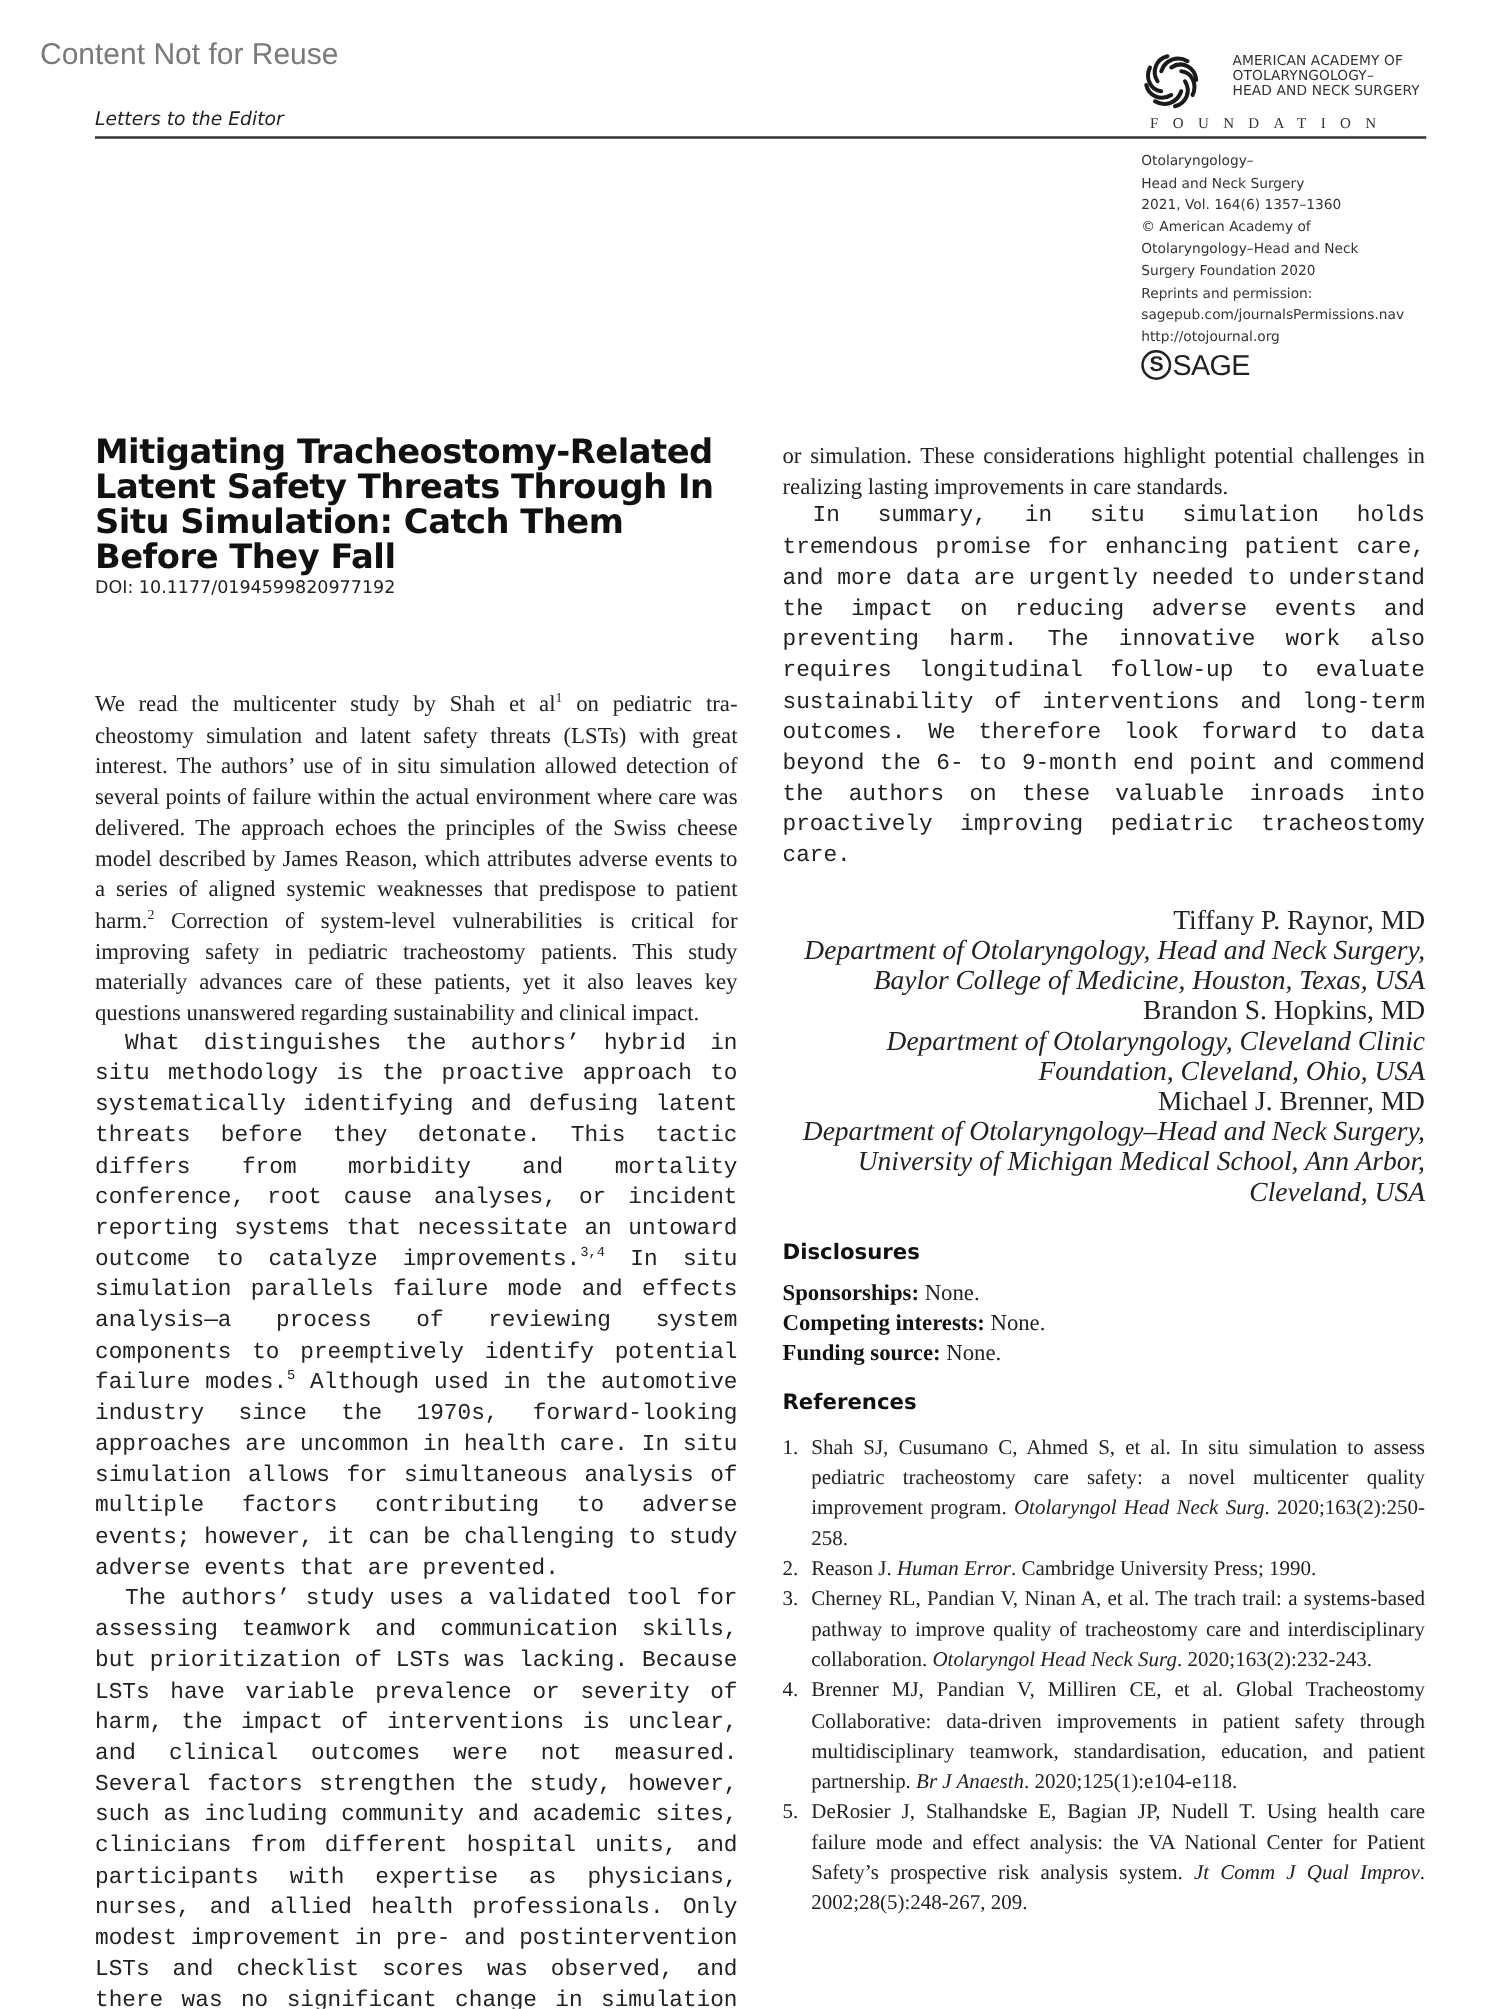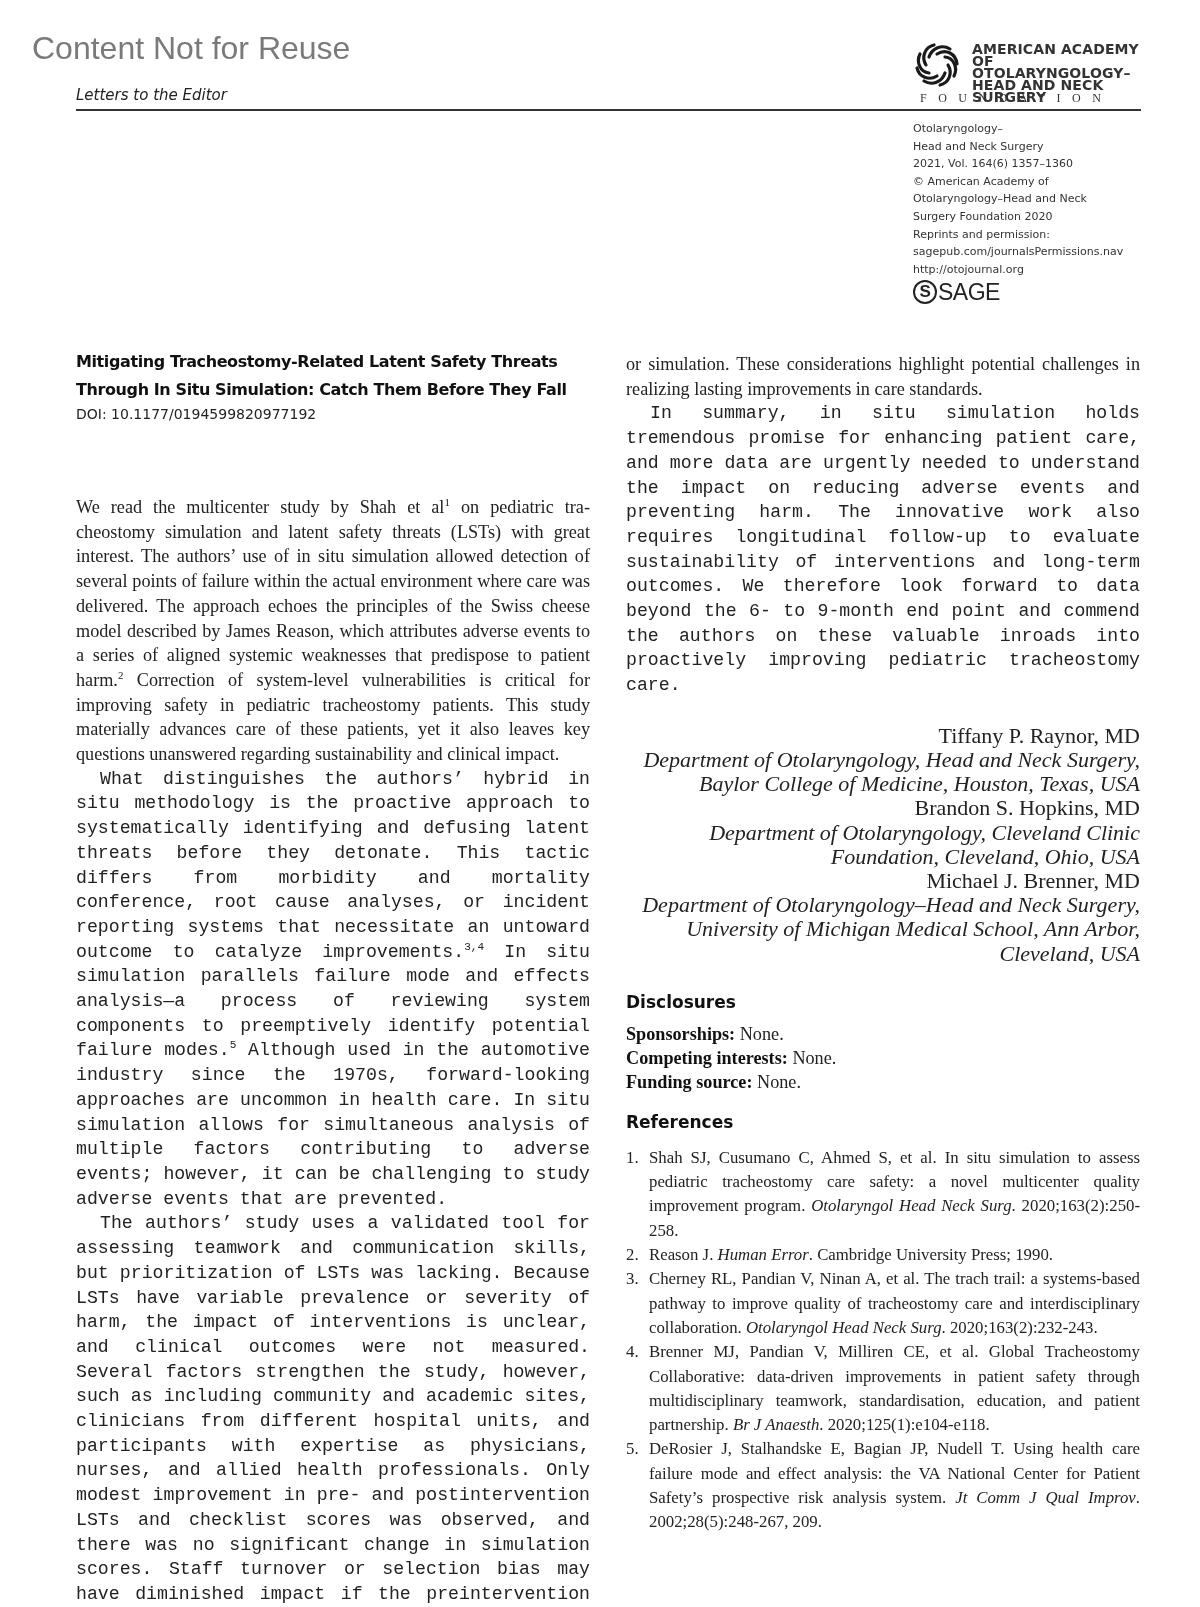--- a/index.html
+++ b/index.html
@@ -1,30 +1,30 @@
 <!DOCTYPE html>
 <html><head>
 <meta charset="utf-8">
 <style>
   html, body { margin: 0; padding: 0; background: #ffffff; }
   body { width: 1200px; height: 1607px; position: relative; overflow: hidden; color: #1a1a1a; }
-  .watermark { position: absolute; left: 32px; top: 30px; font-family: "Liberation Sans", sans-serif; font-size: 32px; color: #7a7a7a; text-align: center; }
+  .watermark { position: absolute; left: 32px; top: 30px; font-family: "Liberation Sans", sans-serif; font-size: 24px; color: #7a7a7a; text-align: center; }
   .running-head { position: absolute; left: 76px; top: 86px; font-family: "DejaVu Sans", sans-serif; font-style: italic; font-size: 15px; color: #222; }
   .rule { position: absolute; left: 76px; top: 109px; width: 1065px; height: 2px; background: #333; }
   .logo { position: absolute; left: 912px; top: 38px; width: 230px; height: 70px; }
   .logo-mark { position: absolute; left: 0; top: 2px; width: 50px; height: 50px; }
-  .logo-text { position: absolute; left: 60px; top: 5px; font-family: "DejaVu Sans", sans-serif; font-size: 14px; line-height: 12px; color: #333; font-weight: bold; letter-spacing: 0.1px; }
+  .logo-text { position: absolute; left: 74px; top: 5px; font-family: "DejaVu Sans", sans-serif; font-size: 11px; line-height: 12px; color: #333; font-weight: normal; letter-spacing: 0.1px; }
   .logo-foundation { position: absolute; left: 8px; top: 53px; font-family: Liberation Serif, serif; font-size: 12px; letter-spacing: 11.5px; color: #333; }
   .journal-meta { position: absolute; left: 913px; top: 120px; font-family: "DejaVu Sans", sans-serif; font-size: 11px; line-height: 17.6px; color: #333; }
   .journal-meta div { white-space: nowrap; }
   .sage { font-family: "Liberation Sans", sans-serif; font-size: 23px; color: #222; margin-top: 2px; display: flex; align-items: center; letter-spacing: -0.5px; }
   .sage .s-circle { display: inline-block; width: 20px; height: 20px; border: 2px solid #222; border-radius: 50%; font-size: 17px; line-height: 20px; text-align: center; font-weight: bold; margin-right: 1px; box-sizing: content-box; }
   .col-left { position: absolute; left: 76px; top: 348px; width: 514px; }
   .col-right { position: absolute; left: 626px; top: 352px; width: 514px; }
-  .title { font-family: "DejaVu Sans", sans-serif; font-weight: bold; font-size: 16px; line-height: 28px; color: #111; margin: 0; letter-spacing: -0.4px; }
+  .title { font-family: "DejaVu Sans", sans-serif; font-weight: bold; font-size: 27px; line-height: 28px; color: #111; margin: 0; letter-spacing: -0.4px; }
   .doi { font-family: "DejaVu Sans", sans-serif; font-size: 14px; color: #222; margin-top: 2px; }
   .body-text { font-family: "Liberation Serif", serif; font-size: 18.2px; line-height: 24.7px; text-align: justify; color: #222; margin: 0; hyphens: manual; }
   .body-text.indent { text-indent: 24px; font-family: Liberation Mono, monospace; }
   .first-para { margin-top: 73px; }
   sup { font-size: 11px; line-height: 0; vertical-align: super; }
   .signatures { margin-top: 26px; text-align: right; font-family: "Liberation Serif", serif; font-size: 22px; line-height: 24.2px; color: #222; }
   .signatures .aff { font-style: italic; }
   .section-head { font-family: "DejaVu Sans", sans-serif; font-weight: bold; font-size: 17px; color: #111; margin: 0; }
   .disclosures-head { margin-top: 26px; }
   .disc-list { margin-top: 10px; font-family: "Liberation Serif", serif; font-size: 18.2px; line-height: 24px; color: #222; }

